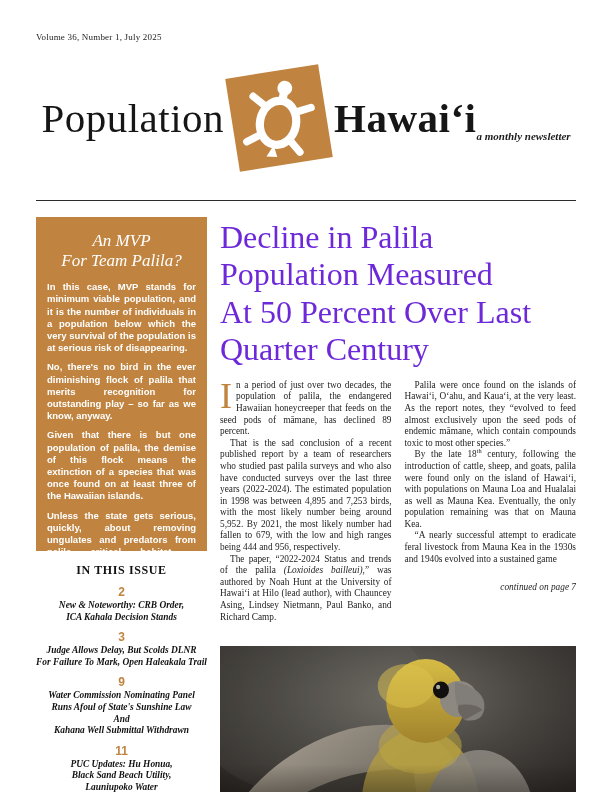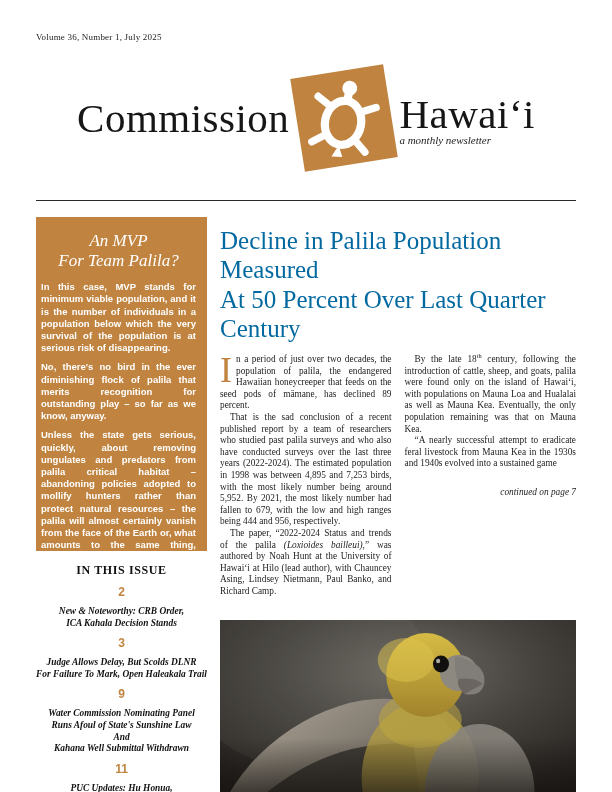--- a/index.html
+++ b/index.html
@@ -12,46 +12,46 @@
   }
   
   .issue-line { font-size:9px; color:#222; letter-spacing:.2px; }
   .logo-row { display:flex; align-items:center; justify-content:center; margin-top:14px; height:124px; }
   .logo-env { font-size:41px; color:#161616; letter-spacing:.5px; margin-right:8px; }
   .turtle-tile {
     width:94px; height:94px; background:#C08440; transform:rotate(-9deg);
     display:flex; align-items:center; justify-content:center; flex:0 0 auto;
   }
   .turtle-tile svg { width:82px; height:82px; }
-  .logo-right { display:flex; flex-direction:column; align-items:flex-start; margin-left:8px; }
+  .logo-right { display:flex; flex-direction:row; align-items:flex-end; margin-left:8px;font-weight:bold; }
   .logo-haw { font-size:41px; color:#161616; letter-spacing:.5px; }
   .tagline { font-style:italic; font-size:11px; color:#1c1c1c; margin-top:-4px; }
   .rule { border:none; border-top:1.3px solid #2b2b2b; margin-top:20px; }
   
   .main { display:flex; gap:13px; margin-top:16px; }
   .left-col { width:171px; flex:0 0 171px; }
   .article-col { flex:1; min-width:0; }
   
   .orange-box {
     background:#C08440; color:#ffffff; height:334px; overflow:hidden;
-    padding:14px 11px 10px 5px;
+    padding:14px 11px 10px 11px;
   }
   .box-title { text-align:center; font-style:italic; font-size:17px; line-height:1.18; margin-bottom:10px; }
   .box-p {
     font-family:"Liberation Sans", sans-serif; font-weight:bold;
     font-size:9.5px; line-height:12.2px; text-align:justify; margin-bottom:7px;
   }
   
   .issue-index { margin-top:12px; text-align:center; }
   .iti-heading { font-size:12px; font-weight:bold; letter-spacing:.6px; color:#111; }
   .iti-entry { margin-top:8px; }
   .iti-page { font-family:"Liberation Sans", sans-serif; font-weight:bold; font-size:12px; color:#C08440; line-height:13px; }
-  .iti-lines { font-weight:bold; font-style:italic; font-size:9.4px; line-height:11.6px; color:#111; white-space:pre-line; margin-top:7px; }
-  
-  .headline { font-weight:normal; font-size:25px; line-height:1.17; color:#0369a1; margin-top:9px; }
+  .iti-lines { font-weight:bold; font-style:italic; font-size:9.4px; line-height:11.6px; color:#111; white-space:pre-line; margin-top:1px; }
+  
+  .headline { font-weight:normal; font-size:32px; line-height:1.17; color:#6d28d9; margin-top:2px; }
   .headline span { display:block; }
   .body-cols {
     margin-top:11px; column-count:2; column-gap:13px; column-fill:auto;
     height:258px; overflow:hidden;
     font-size:9.3px; line-height:11.6px; text-align:justify; color:#1c1c1c;
   }
   .body-cols p { margin:0; }
   .body-cols p.ind { text-indent:10px; }
   .dropcap {
     float:left; color:#C08440; font-size:36px; line-height:30px;
@@ -70,21 +70,21 @@
   }
 </style>
 </head>
 <body>
 
 <div class="page">
 
   <div class="issue-line">Volume 36, Number 1,  July 2025</div>
 
   <div class="logo-row">
-    <span class="logo-env">Commission</span>
+    <span class="logo-env">Population</span>
     <div class="turtle-tile">
       <svg viewBox="0 0 100 100" aria-hidden="true">
         <g fill="#ffffff" transform="rotate(20 50 50)">
           <circle cx="50" cy="13" r="9"></circle>
           <rect x="45" y="14" width="10" height="16" rx="4"></rect>
           <ellipse cx="50" cy="56" rx="22" ry="27" fill="none" stroke="#ffffff" stroke-width="10"></ellipse>
           <path d="M31,39 L14,30" stroke="#ffffff" stroke-width="9" stroke-linecap="round"></path>
           <path d="M69,39 L86,30" stroke="#ffffff" stroke-width="9" stroke-linecap="round"></path>
           <path d="M32,74 L17,86" stroke="#ffffff" stroke-width="9" stroke-linecap="round"></path>
           <path d="M68,74 L83,86" stroke="#ffffff" stroke-width="9" stroke-linecap="round"></path>
@@ -103,20 +103,21 @@
   <div class="main">
 
     <aside class="left-col">
       <div class="orange-box">
         <div class="box-title">
           <span style="display:block">An MVP</span>
           <span style="display:block">For Team Palila?</span>
         </div>
         <p class="box-p">In this case, MVP stands for minimum viable population, and it is the number of individuals in a population below which the very survival of the population is at serious risk of disappearing.</p>
         <p class="box-p">No, there's no bird in the ever diminishing flock of palila that merits recognition for outstanding play – so far as we know, anyway.</p>
+        <p class="box-p">Given that there is but one population of palila, the demise of this flock means the extinction of a species that was once found on at least three of the Hawaiian islands.</p>
         <p class="box-p">Unless the state gets serious, quickly, about removing ungulates and predators from palila critical habitat – abandoning policies adopted to mollify hunters rather than protect natural resources – the palila will almost certainly vanish from the face of the Earth or, what amounts to the same thing, relegated to a museum population of a handful of birds in the San Diego zoo.</p>
       </div>
 
       <div class="issue-index">
         <div class="iti-heading">IN THIS ISSUE</div>
 
         <div class="iti-entry">
           <div class="iti-page">2</div>
           <div class="iti-lines">New &amp; Noteworthy:  CRB Order,
 ICA Kahala Decision Stands</div>
@@ -145,20 +146,21 @@
     <section class="article-col">
       <h1 class="headline">
         <span>Decline in Palila Population Measured</span>
         <span>At 50 Percent Over Last Quarter Century</span>
       </h1>
 
       <div class="body-cols">
         <p><span class="dropcap">I</span><span>n a period of just over two decades, the population of palila, the endangered Hawaiian honeycreeper that feeds on the seed pods of māmane, has declined 89 percent.</span></p>
         <p class="ind">That is the sad conclusion of a recent published report by a team of researchers who studied past palila surveys and who also have conducted surveys over the last three years (2022-2024). The estimated population in 1998 was between 4,895 and 7,253 birds, with the most likely number being around 5,952. By 2021, the most likely number had fallen to 679, with the low and high ranges being 444 and 956, respectively.</p>
         <p class="ind"><span>The paper, “2022-2024 Status and trends of the palila </span><span class="species">(Loxioides bailleui)</span><span>,” was authored by Noah Hunt at the University of Hawaiʻi at Hilo (lead author), with Chauncey Asing, Lindsey Nietmann, Paul Banko, and Richard Camp.</span></p>
+        <p class="ind">Palila were once found on the islands of Hawaiʻi, Oʻahu, and Kauaʻi, at the very least. As the report notes, they “evolved to feed almost exclusively upon the seed pods of endemic māmane, which contain compounds toxic to most other species.”</p>
         <p class="ind"><span>By the late 18</span><sup class="ord">th</sup><span> century, following the introduction of cattle, sheep, and goats, palila were found only on the island of Hawaiʻi, with populations on Mauna Loa and Hualalai as well as Mauna Kea. Eventually, the only population remaining was that on Mauna Kea.</span></p>
         <p class="ind">“A nearly successful attempt to eradicate feral livestock from Mauna Kea in the 1930s and 1940s evolved into a sustained game</p>
         <div class="continued">continued on page 7</div>
       </div>
 
       <figure class="photo-fig">
         <svg viewBox="0 0 377 180" preserveAspectRatio="none" aria-hidden="true">
           <defs>
             <radialGradient id="bgG" cx="52%" cy="28%" r="80%">
               <stop offset="0%" stop-color="#6e6a63"></stop>

